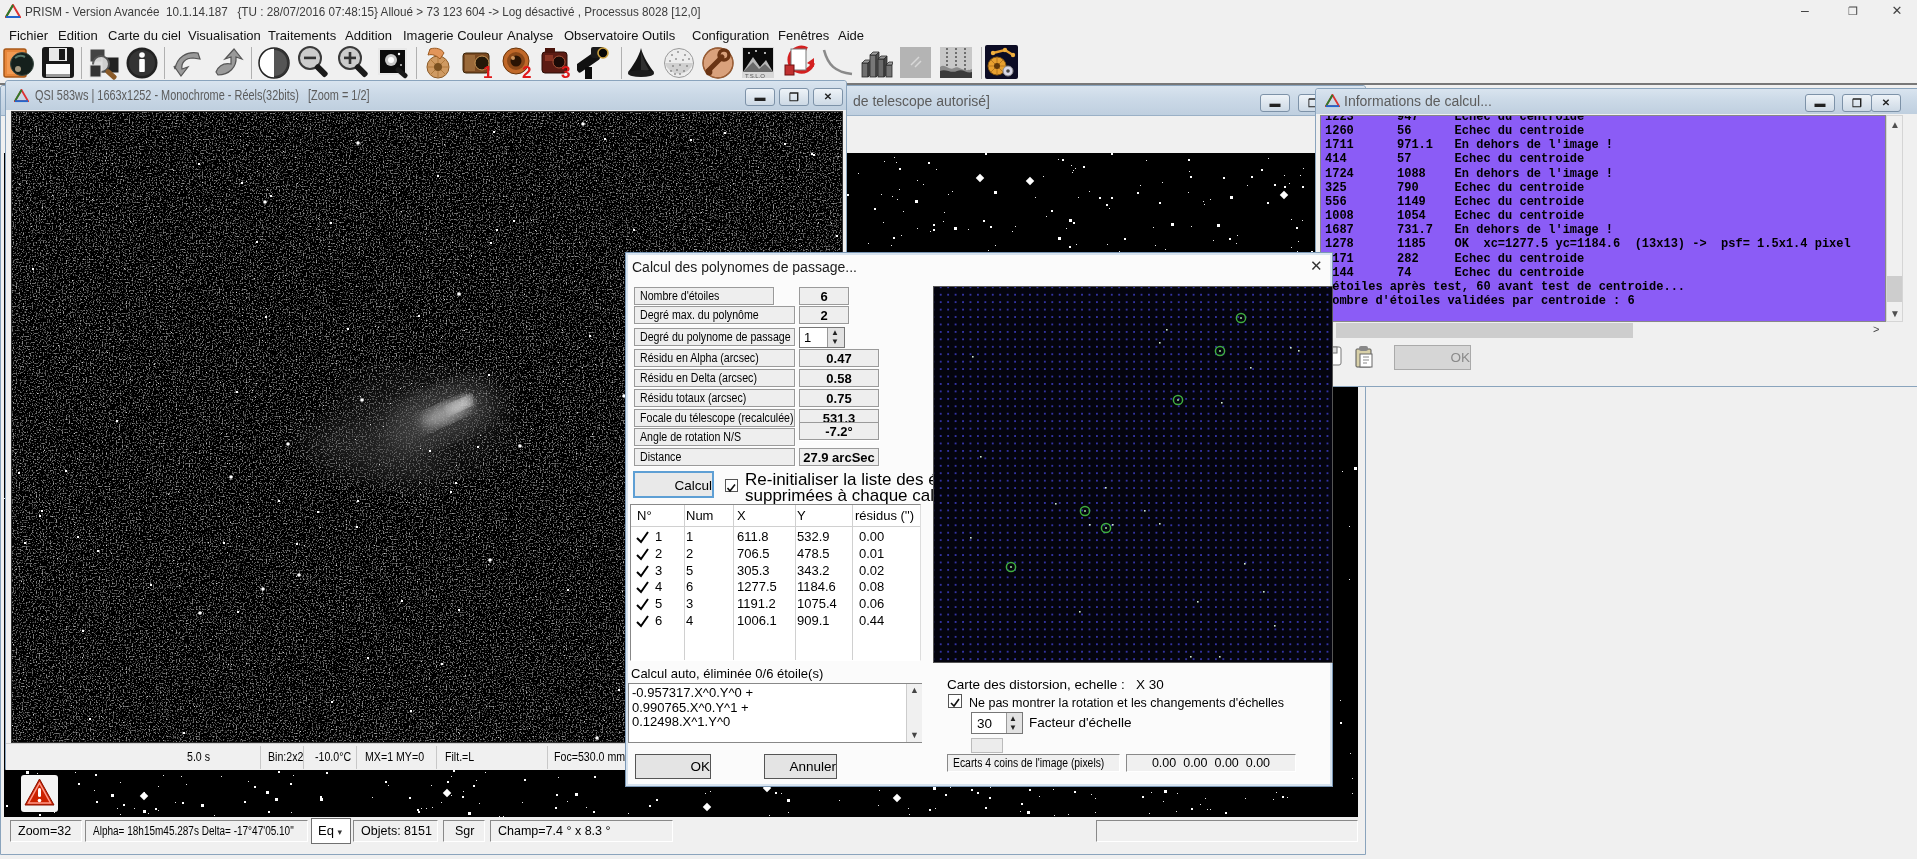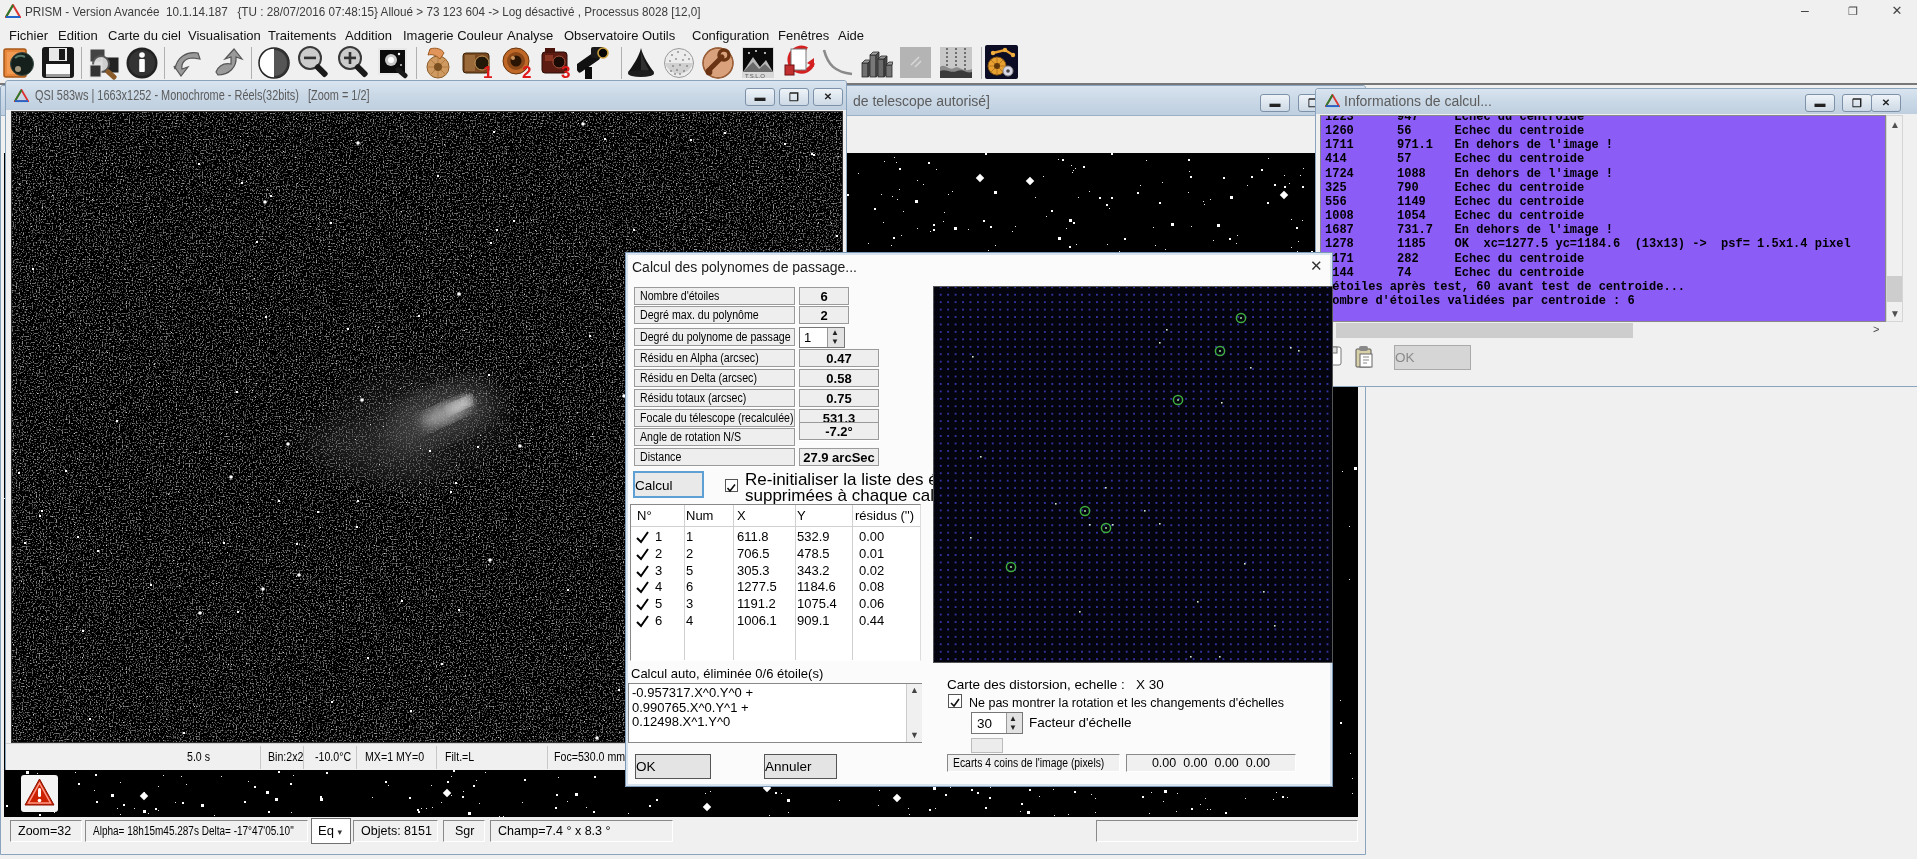--- a/index.html
+++ b/index.html
@@ -10,21 +10,21 @@
 .wbtn{position:absolute;width:30px;height:18px;border:1px solid #7d92a8;border-radius:3px;
  background:linear-gradient(to bottom,#eef3f8,#cdd9e5);color:#222;text-align:center;
  font-size:11px;line-height:16px;font-weight:700}
 .sunk{position:absolute;background:#f0f0f0;border-top:1px solid #898989;border-left:1px solid #898989;
  border-bottom:1px solid #fff;border-right:1px solid #fff;font-size:12.5px;color:#000;white-space:nowrap;overflow:hidden}
 .fld{position:absolute;background:#eeeeee;border:1px solid #9a9a9a;box-shadow:1px 1px 0 #ffffff;
  font-size:12.5px;color:#000;line-height:17px;padding-left:5px;white-space:nowrap}
 .val{position:absolute;background:#eeeeee;border:1px solid #9a9a9a;box-shadow:1px 1px 0 #ffffff;
  font-size:13px;font-weight:700;color:#000;line-height:17px;text-align:center;white-space:nowrap}
 .btn{position:absolute;background:linear-gradient(#f2f2f2,#dcdcdc);border:1px solid #8a8a8a;
- font-size:13.5px;color:#000;text-align:left}
+ font-size:13.5px;color:#000;text-align:right}
 .mono{font-family:"Liberation Mono",monospace}
 .sep{position:absolute;top:47px;width:1px;height:32px;background:#b0b0b0}
 </style></head><body>
 <div id="page">
     <div class="abs" style="left:0;top:0;width:1917px;height:24px;background:#f0f0f0">
 <svg class="abs" style="left:5px;top:4px" width="16" height="15" viewBox="0 0 16 15">
  <path d="M8 1 L15 13 L1 13 Z" fill="none" stroke="#d33" stroke-width="2"></path>
  <path d="M8 1 L1 13" stroke="#2a7d2a" stroke-width="2"></path>
  <path d="M1 13 L15 13" stroke="#26c" stroke-width="2"></path>
       </svg>
@@ -430,21 +430,21 @@
           <rect x="5" y="1" width="9" height="5" rx="2" fill="#888"></rect>
           <rect x="6" y="9" width="12" height="13" fill="#fff" stroke="#666"></rect>
           <path d="M9 12 h6 M9 15 h6 M9 18 h4" stroke="#888" stroke-width="1"></path>
         </svg>
         <div class="btn" style="left:78px;top:5px;width:77px;height:25px;line-height:23px;background:#d6d6d6;color:#8a8a8a;border-color:#aaa">OK</div>
       </div>
     </div>
     <div class="abs" style="left:625px;top:252px;width:708px;height:535px;z-index:4;background:#fbfbfb;border:1px solid #7a97b5;box-shadow:inset 0 0 0 2px #d7e3ef">
       <div class="abs" style="left:6px;top:6px;font-size:14px;color:#1a1a1a">Calcul des polynomes de passage...</div>
       <div class="abs" style="left:684px;top:4px;font-size:15px;color:#333">✕</div>
-      <div class="fld" style="left:8px;top:34px;width:161px;height:18px"><span style="display:inline-block;transform:scaleX(0.85);transform-origin:0 50%;white-space:nowrap">Nombre d'étoiles</span></div>
+      <div class="fld" style="left:8px;top:34px;width:140px;height:18px"><span style="display:inline-block;transform:scaleX(0.85);transform-origin:0 50%;white-space:nowrap">Nombre d'étoiles</span></div>
       <div class="val" style="left:173px;top:34px;width:50px;height:18px">6</div>
       <div class="fld" style="left:8px;top:53px;width:161px;height:18px"><span style="display:inline-block;transform:scaleX(0.85);transform-origin:0 50%;white-space:nowrap">Degré max. du polynôme</span></div>
       <div class="val" style="left:173px;top:53px;width:50px;height:18px">2</div>
       <div class="fld" style="left:8px;top:75px;width:161px;height:18px"><span style="display:inline-block;transform:scaleX(0.85);transform-origin:0 50%;white-space:nowrap">Degré du polynome de passage</span></div>
       <div class="fld" style="left:8px;top:96px;width:161px;height:18px"><span style="display:inline-block;transform:scaleX(0.85);transform-origin:0 50%;white-space:nowrap">Résidu en Alpha (arcsec)</span></div>
       <div class="val" style="left:173px;top:96px;width:80px;height:18px">0.47</div>
       <div class="fld" style="left:8px;top:116px;width:161px;height:18px"><span style="display:inline-block;transform:scaleX(0.85);transform-origin:0 50%;white-space:nowrap">Résidu en Delta (arcsec)</span></div>
       <div class="val" style="left:173px;top:116px;width:80px;height:18px">0.58</div>
       <div class="fld" style="left:8px;top:136px;width:161px;height:18px"><span style="display:inline-block;transform:scaleX(0.85);transform-origin:0 50%;white-space:nowrap">Résidu totaux (arcsec)</span></div>
       <div class="val" style="left:173px;top:136px;width:80px;height:18px">0.75</div>
@@ -452,21 +452,21 @@
       <div class="val" style="left:173px;top:156px;width:80px;height:18px">531.3</div>
       <div class="fld" style="left:8px;top:175px;width:161px;height:18px"><span style="display:inline-block;transform:scaleX(0.85);transform-origin:0 50%;white-space:nowrap">Angle de rotation N/S</span></div>
       <div class="val" style="left:173px;top:169px;width:80px;height:18px">-7.2°</div>
       <div class="fld" style="left:8px;top:195px;width:161px;height:18px"><span style="display:inline-block;transform:scaleX(0.85);transform-origin:0 50%;white-space:nowrap">Distance</span></div>
       <div class="val" style="left:173px;top:195px;width:80px;height:18px">27.9 arcSec</div>
       <div class="abs" style="left:173px;top:74px;width:46px;height:21px;background:#fff;border:1px solid #777;font-size:13px;padding:2px 0 0 4px">1</div>
       <div class="abs" style="left:201px;top:75px;width:17px;height:19px;background:#e2e2e2;border-left:1px solid #999">
         <div class="abs" style="left:3px;top:0px;font-size:8px;color:#222">▲</div>
         <div class="abs" style="left:3px;top:9px;font-size:8px;color:#222">▼</div>
       </div>
-      <div class="btn" style="left:7px;top:218px;width:71px;height:27px;line-height:25px;border:2px solid #5e9fd4;background:#e9e9e9">Calcul</div>
+      <div class="btn" style="left:7px;top:218px;width:81px;height:27px;line-height:25px;border:2px solid #5e9fd4;background:#e9e9e9">Calcul</div>
       <div class="abs" style="left:99px;top:226px;width:13px;height:13px;background:#fff;border:1px solid #555"><svg width="11" height="11">
           <path d="M1.5 5 L4 8 L9 1.5" stroke="#111" stroke-width="1.6" fill="none"></path>
         </svg></div>
       <div class="abs" style="left:119px;top:219px;font-size:17px;color:#000;line-height:15.5px">Re-initialiser la liste des étoiles<br>supprimées à chaque calcul.</div>
       <div class="abs" style="left:4px;top:251px;width:291px;height:157px;background:#fff;border-top:1px solid #888;border-left:1px solid #888;border-bottom:1px solid #fff;border-right:1px solid #ddd">
         <div class="abs" style="left:53px;top:0;width:1px;height:155px;background:#d0d0d0"></div>
         <div class="abs" style="left:102px;top:0;width:1px;height:155px;background:#d0d0d0"></div>
         <div class="abs" style="left:164px;top:0;width:1px;height:155px;background:#d0d0d0"></div>
         <div class="abs" style="left:221px;top:0;width:1px;height:155px;background:#d0d0d0"></div>
         <div class="abs" style="left:0;top:21px;width:289px;height:1px;background:#d0d0d0"></div>

